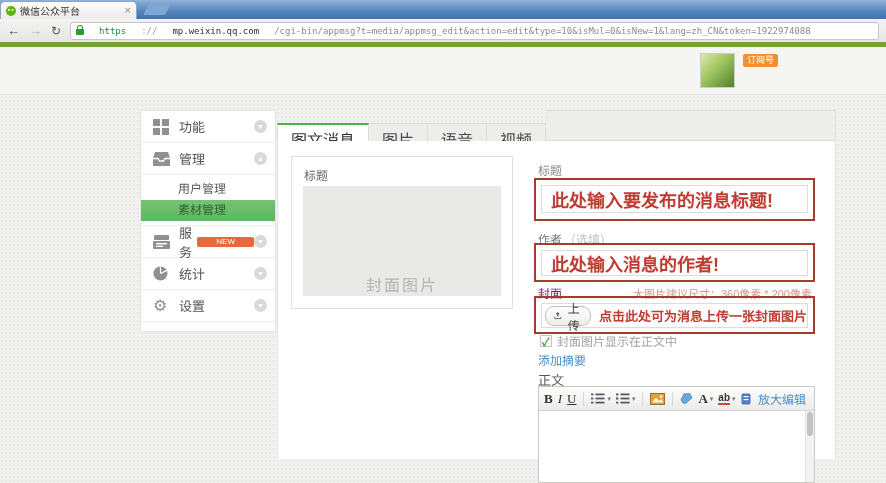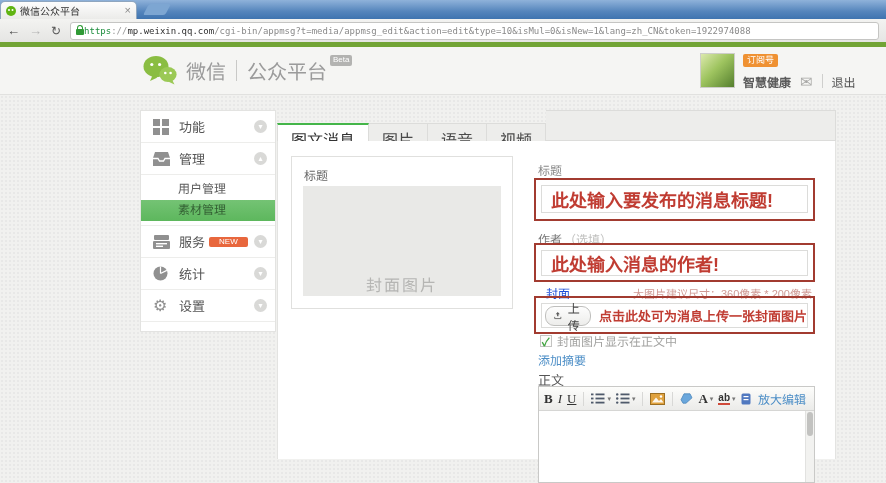--- a/index.html
+++ b/index.html
@@ -18,21 +18,21 @@
   .tab-title{font-size:10px;color:#2f2f2f;white-space:nowrap;overflow:hidden;flex:1;}
   .tab-close{font-size:11px;color:#8a8a8a;line-height:1;flex:none;}
   .new-tab{position:absolute;left:146px;top:4px;width:22px;height:11px;background:#7da6d2;
     border-radius:2px;transform:skewX(-28deg);}
 
   .chrome-toolbar{position:absolute;left:0;top:19px;width:886px;height:23px;box-sizing:border-box;
     background:linear-gradient(#f3f3f1,#e5e5e3);display:flex;align-items:center;gap:9px;padding:0 7px;}
   .nav-btn{font-size:13px;line-height:1;cursor:default;}
   .nav-back{color:#464646;} .nav-fwd{color:#b4b4b4;} .nav-reload{color:#565656;font-size:12px;}
   .urlbar{flex:1;height:16px;background:#fff;border:1px solid #c5c5c3;border-radius:3px;
-    display:flex;align-items:center;gap:0;padding:0 5px;overflow:hidden;white-space:nowrap;
+    display:flex;align-items:center;gap:15px;padding:0 5px;overflow:hidden;white-space:nowrap;
     font-family:"DejaVu Sans Mono",monospace;font-size:9px;}
   .lock{width:8px;height:6px;background:#2f9a35;border-radius:1px;position:relative;flex:none;margin-top:3px;}
   .lock::before{content:"";position:absolute;left:1px;top:-4px;width:4px;height:4px;
     border:1.4px solid #2f9a35;border-bottom:none;border-radius:3px 3px 0 0;}
   .u-scheme{color:#1e8e3e;} .u-sep{color:#9a9a9a;} .u-host{color:#2e2e2e;} .u-path{color:#8a8a8a;}
 
   .green-strip{position:absolute;left:0;top:42px;width:886px;height:5px;background:#72a435;}
 
   
   .site-header{position:absolute;left:0;top:47px;width:886px;height:48px;background:#f5f5f3;
@@ -65,21 +65,21 @@
   .side-item{height:31px;display:flex;align-items:center;padding:0 8px 0 12px;border-bottom:1px solid #ededeb;}
   .side-item:last-of-type{border-bottom:none;}
   .side-icon{width:18px;margin-right:8px;display:flex;align-items:center;flex:none;}
   .gear-glyph{font-size:16px;color:#909090;line-height:1;}
   .side-label{font-size:13px;color:#555;flex:1;display:flex;align-items:center;}
   .chev{width:13px;height:13px;border-radius:50%;background:#d9d9d7;color:#fff;font-size:8px;
     line-height:13px;text-align:center;flex:none;}
   .side-sub{padding:4px 0;border-bottom:1px solid #ededeb;}
   .sub-item{height:21px;line-height:21px;padding-left:37px;font-size:12px;color:#5c5c5c;}
   .sub-item.selected{background:linear-gradient(#74c374,#5db75d);color:#335f33;}
-  .badge-new{font-size:8px;background:#e8673d;color:#fff;border-radius:2px;padding:1px 10px;
+  .badge-new{font-size:8px;background:#e8673d;color:#fff;border-radius:2px;padding:1px 19px;
     margin-left:4px;line-height:1;}
   .side-filler{height:9px;}
 
   
   .tabbar{position:absolute;left:277px;top:110px;width:559px;height:31px;display:flex;}
   .ctab{box-sizing:border-box;height:31px;display:flex;align-items:center;padding:0 13px;
     font-size:16px;color:#4a4a4a;background:#ededeb;border:1px solid #dcdcda;border-left:none;margin-top:13px;}
   .ctab:first-child{border-left:1px solid #dcdcda;}
   .ctab.active{background:#fff;border-top:2px solid #44b549;border-bottom:1px solid #fff;color:#333;}
   .tab-rest{flex:1;box-sizing:border-box;background:#ededeb;border:1px solid #dcdcda;border-left:none;}
@@ -92,21 +92,21 @@
     border:1px solid #e0e0de;background:#fff;}
   .pc-title{margin:9px 0 0 12px;font-size:12px;color:#666;}
   .pc-cover{position:absolute;left:11px;top:29px;width:198px;height:110px;background:#e9e9e7;
     display:flex;align-items:flex-end;justify-content:center;}
   .pc-cover span{font-size:16px;color:#b5b5b3;letter-spacing:2px;}
 
   .f-label{position:absolute;font-size:12px;color:#888;}
   .lbl-title{left:260px;top:20px;}
   .lbl-author{left:260px;top:89px;color:#777;}
   .opt{color:#c2c2c0;margin-left:2px;}
-  .lbl-cover{left:268px;top:143px;color:#1d4ed8;}
+  .lbl-cover{left:260px;top:143px;color:#701a75;}
   .cover-hint{position:absolute;right:23px;top:144px;font-size:11px;color:#cf9a94;}
 
   .redbox{position:absolute;left:256px;width:281px;box-sizing:border-box;border:2px solid #a23b30;}
   .rb1{top:37px;height:43px;}
   .rb2{top:102px;height:39px;}
   .rb3{top:155px;height:38px;}
   .f-input{margin:5px;height:28px;box-sizing:border-box;border:1px solid #dcdcda;background:#fff;
     display:flex;align-items:center;padding-left:9px;}
   .rb2 .f-input{height:26px;}
   .rb3 .f-input{height:25px;padding-left:3px;}
@@ -163,46 +163,24 @@
       <span class="u-scheme">https</span>
         <span class="u-sep">://</span>
         <span class="u-host">mp.weixin.qq.com</span>
         <span class="u-path">/cgi-bin/appmsg?t=media/appmsg_edit&amp;action=edit&amp;type=10&amp;isMul=0&amp;isNew=1&amp;lang=zh_CN&amp;token=1922974088</span>
     </div>
   </div>
 
   <div class="green-strip"></div>
 
   <div class="site-header">
-    <div class="logo">
-      <svg width="34" height="31" viewBox="0 0 34 31">
-        <ellipse cx="13" cy="11.5" rx="12.5" ry="10.5" fill="#8abd42"></ellipse>
-        <path d="M7 26 l2.5-5.5 5 2 Z" fill="#8abd42"></path>
-        <circle cx="8.8" cy="9.5" r="1.6" fill="#fff"></circle>
-          <circle cx="16.6" cy="9.5" r="1.6" fill="#fff"></circle>
-        <ellipse cx="25" cy="19.5" rx="8.6" ry="7.4" fill="#9bc955"></ellipse>
-        <path d="M31.5 29.5 l-2.2-4.6 -4.2 1.6 Z" fill="#9bc955"></path>
-        <circle cx="22.3" cy="18" r="1.3" fill="#fff"></circle>
-          <circle cx="27.6" cy="18" r="1.3" fill="#fff"></circle>
-      </svg>
-      <span class="brand">微信</span>
-      <span class="logo-div"></span>
-      <span class="brand-sub">公众平台</span>
-      <span class="beta">Beta</span>
-    </div>
     <div class="account">
       <div class="avatar"></div>
       <div class="acct-col">
         <span class="type-badge">订阅号</span>
-        <div class="acct-row2">
-          <span class="acct-name">智慧健康</span>
-          <span class="envelope">✉</span>
-          <span class="vdiv"></span>
-          <a href="#" class="logout">退出</a>
-        </div>
       </div>
     </div>
   </div>
 
   <div class="page-area"></div>
 
   <div class="sidebar">
     <div class="side-item">
       <span class="side-icon">
         <svg width="16" height="16" viewBox="0 0 16 16">

